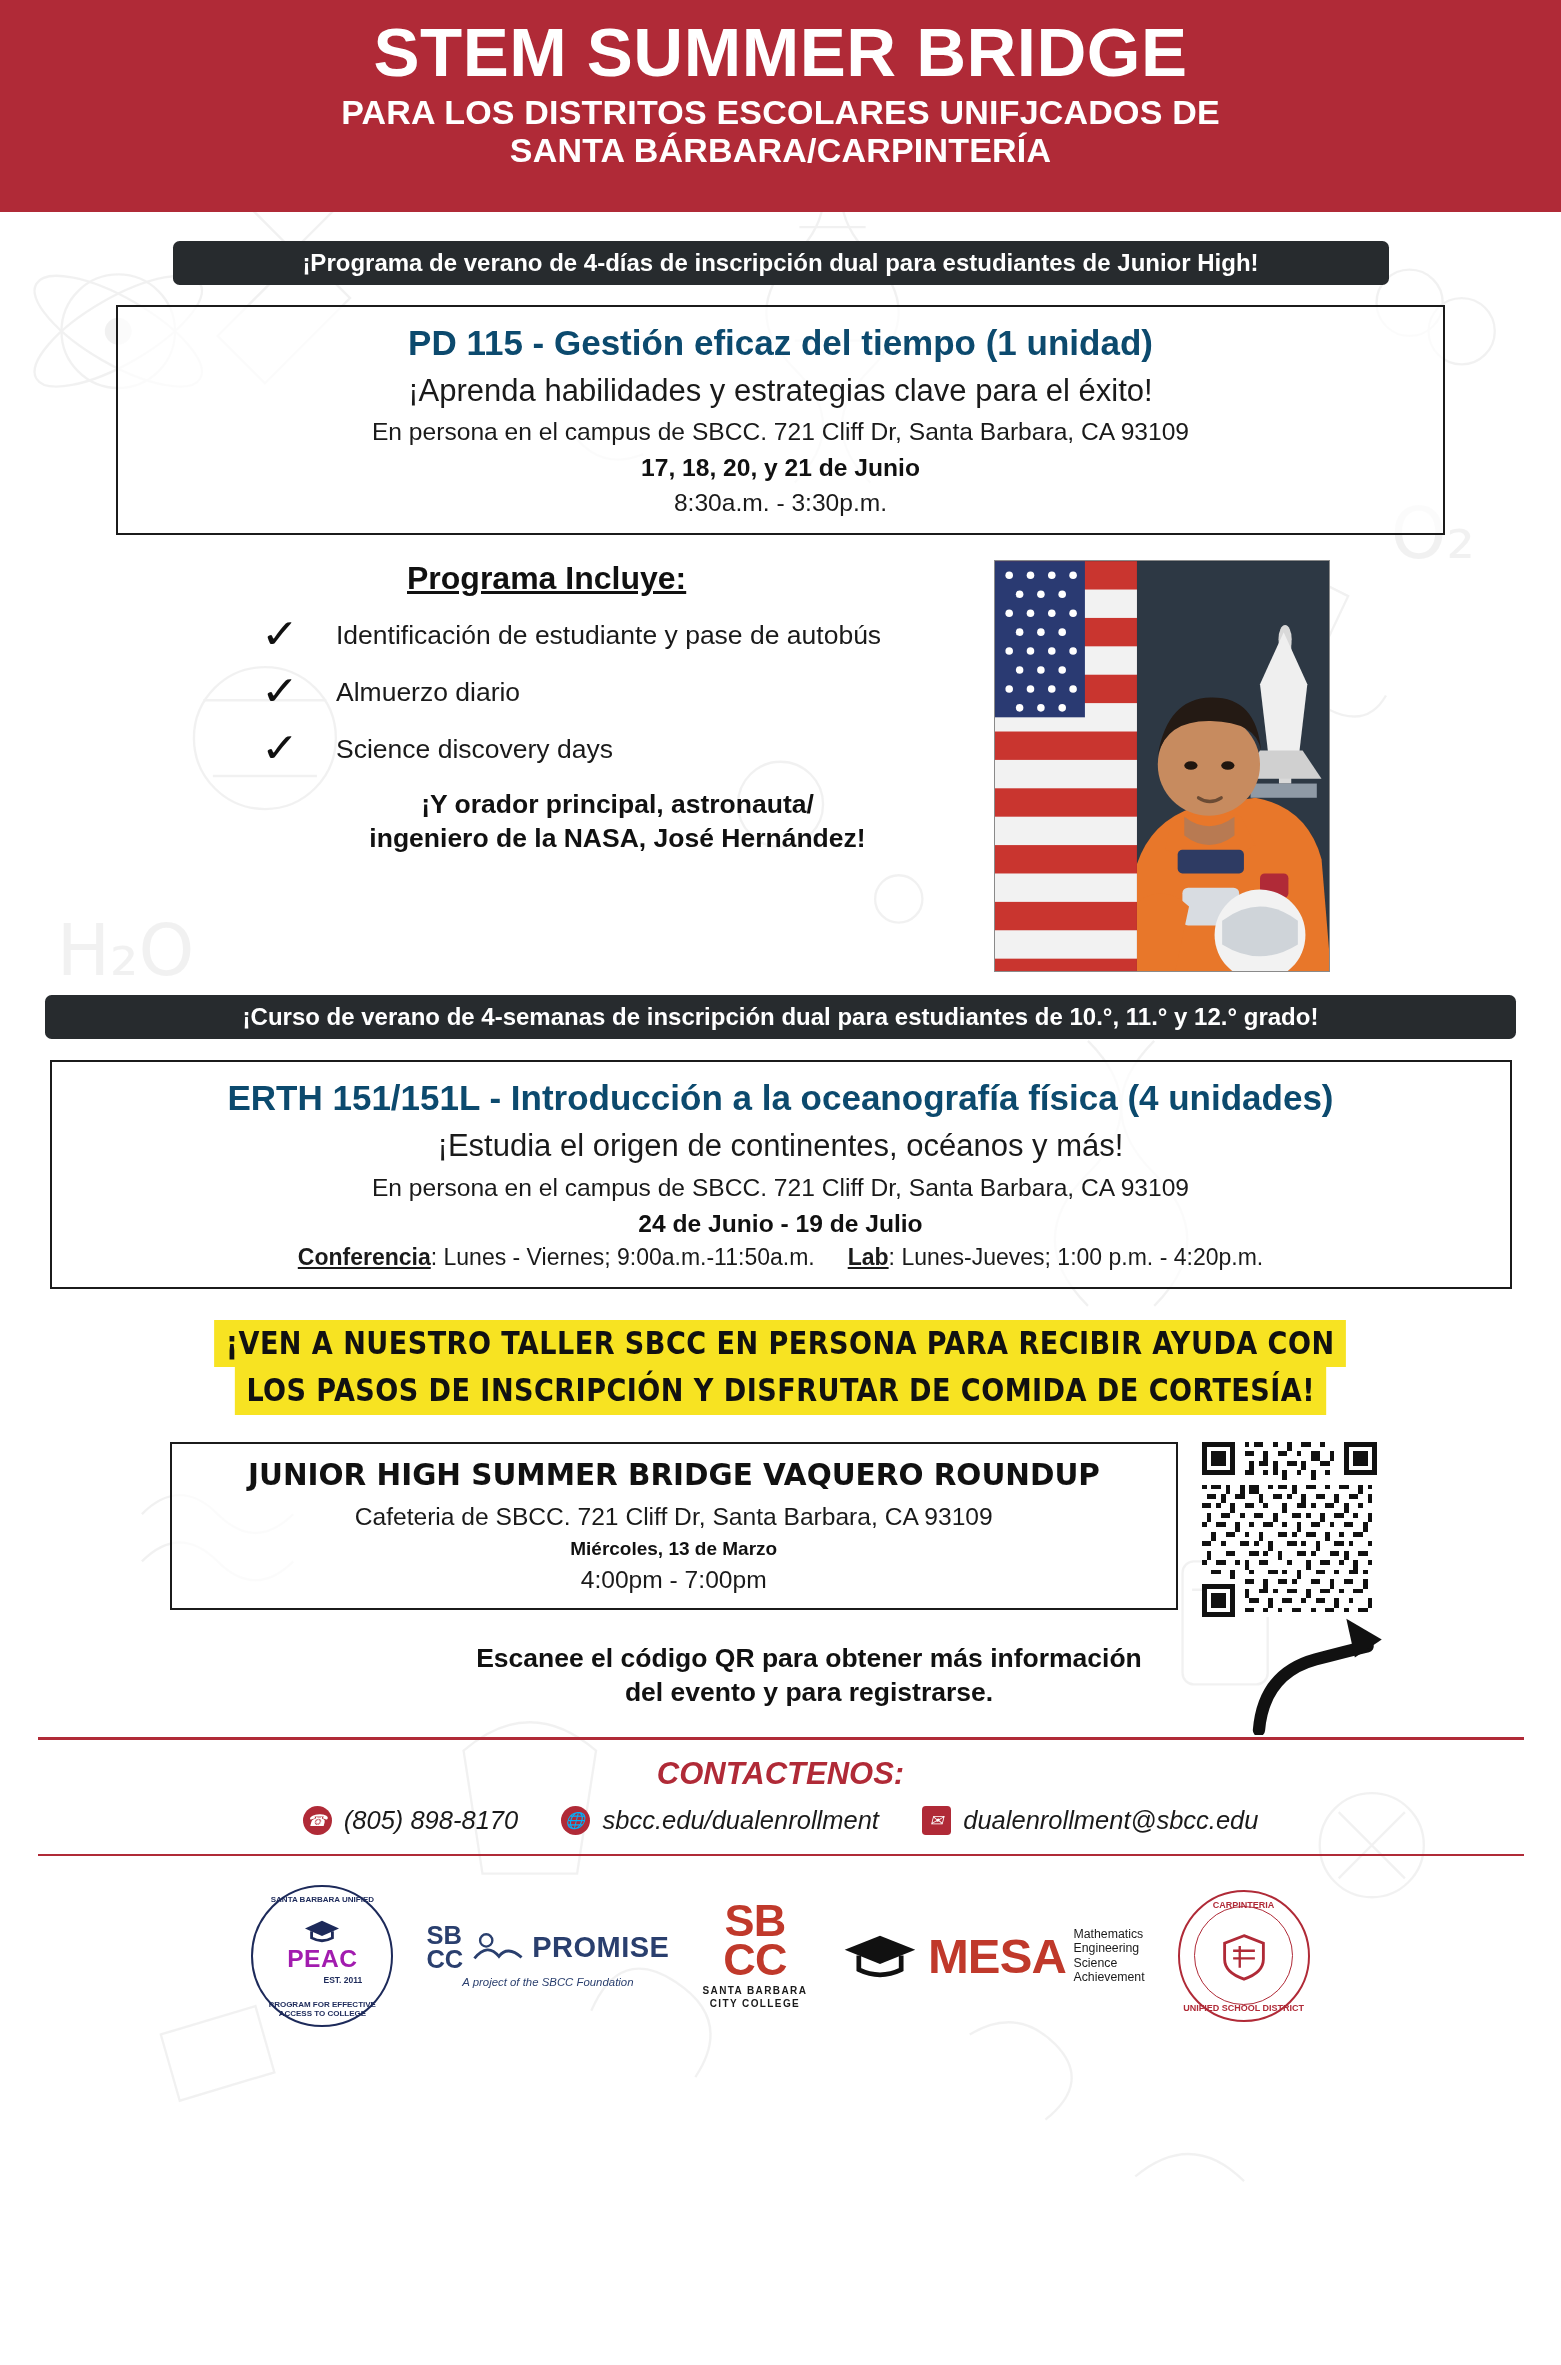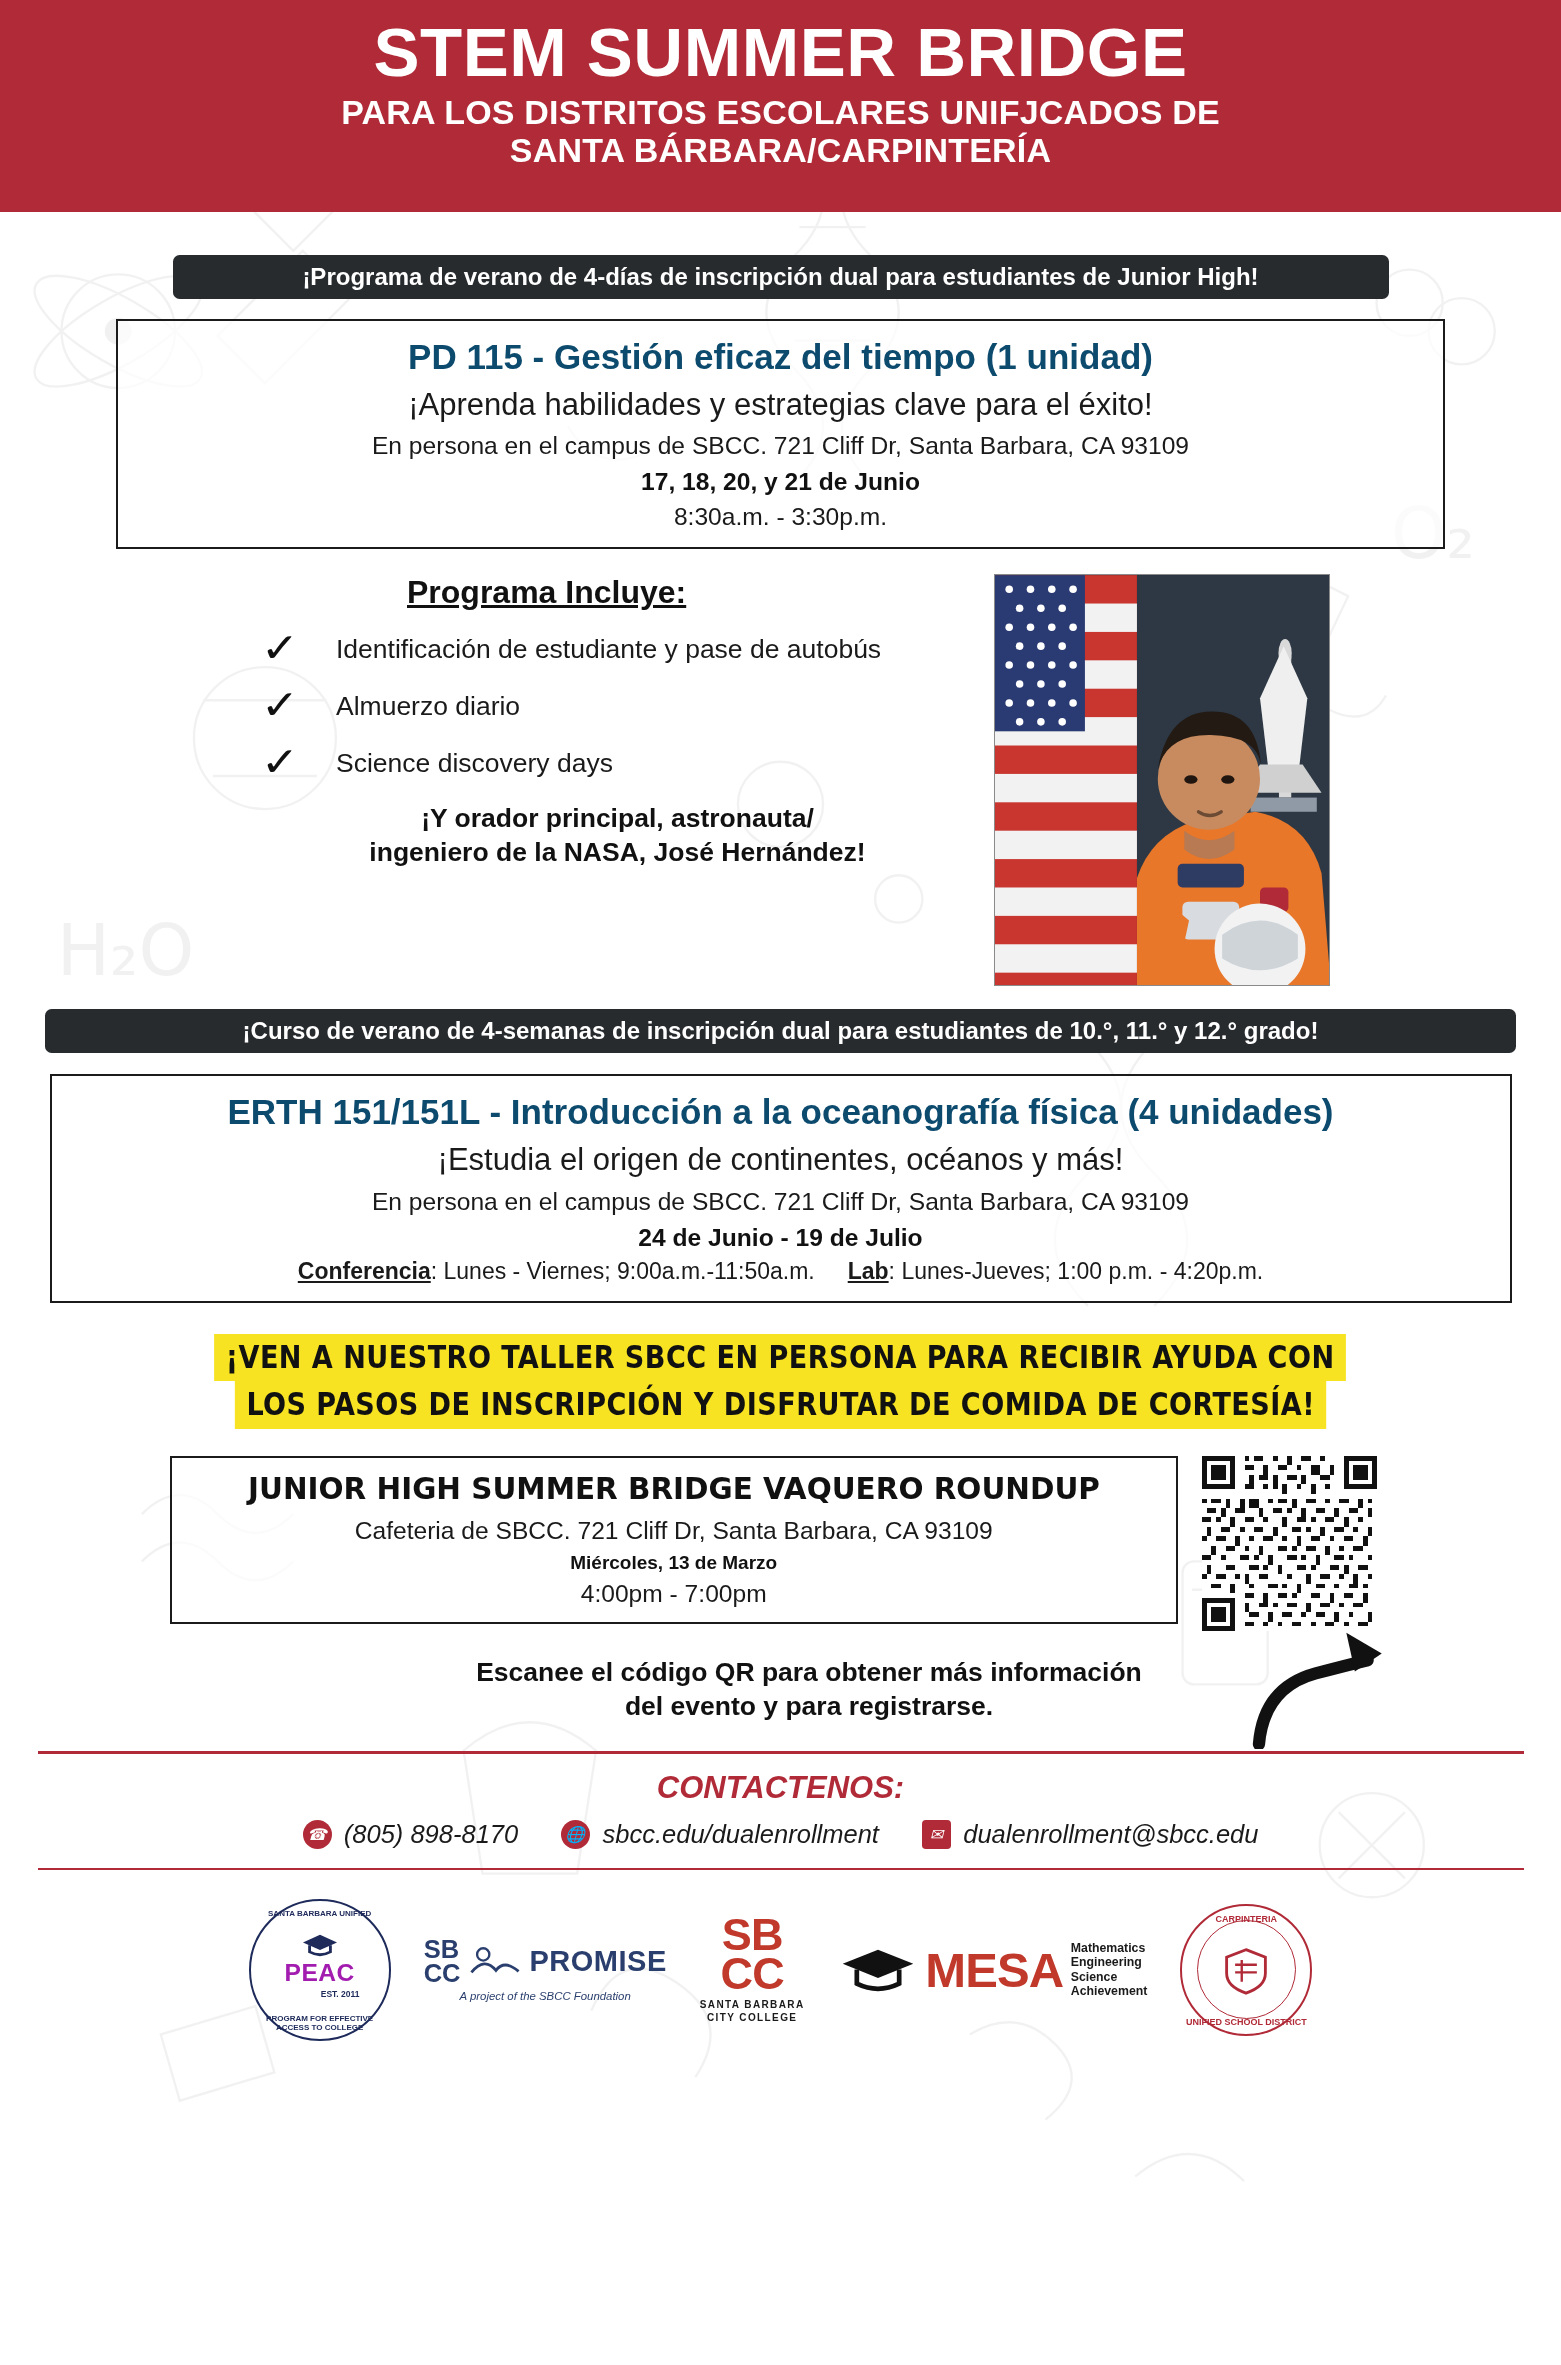--- a/index.html
+++ b/index.html
@@ -53,21 +53,21 @@
     background: #272b2e;
     color: #ffffff;
     font-weight: bold;
     text-align: center;
     border-radius: 6.6px;
     padding: 8.5px 14px;
     font-size: 24px;
     line-height: 1.12;
     margin: 0 auto;
   }
-  .banner-1 { width: 1216px; margin-top: 43px; }
+  .banner-1 { width: 1216px; margin-top: 29px; }
   .banner-2 { width: 1471px; margin-top: 23px; }
 
   
   .box {
     border: 2.4px solid #1b1b1b;
     background: rgba(255,255,255,0.72);
     margin: 0 auto;
     padding: 14px 19px 16px 19px;
     text-align: center;
   }
@@ -298,21 +298,21 @@
     font-size: 25.5px; font-weight: bold; color: #2a3f6e; line-height: 0.92; text-align: left;
   }
   .promise .pword { font-size: 29px; font-weight: bold; color: #2a3f6e; letter-spacing: 0.5px; }
   .promise-sub { font-size: 11.4px; font-style: italic; color: #2a3f6e; margin-top: 4.7px; }
 
   .sbcc-logo .big { font-size: 45px; font-weight: bold; color: #c0392b; line-height: 0.86; letter-spacing: -0.9px; }
   .sbcc-logo .small { font-size: 10px; font-weight: bold; color: #1a1a1a; letter-spacing: 1.4px; margin-top: 4.7px; line-height: 1.3; }
 
   .mesa-logo { display: flex; align-items: center; gap: 7.6px; }
   .mesa-word { font-size: 49px; font-weight: bold; color: #c0392b; letter-spacing: -0.9px; }
-  .mesa-sub { font-size: 12.3px; font-weight: bold; color: #1a1a1a; line-height: 1.18; text-align: left; }
+  .mesa-sub { font-size: 12.3px; font-weight: normal; color: #1a1a1a; line-height: 1.18; text-align: left; }
 
   .carp-seal {
     width: 132px; height: 132px; border-radius: 50%;
     border: 2.8px solid #b02a37; position: relative;
     display: flex; align-items: center; justify-content: center;
   }
   .carp-inner {
     width: 99px; height: 99px; border-radius: 50%;
     border: 1.4px solid #b02a37;
     display: flex; align-items: center; justify-content: center;

